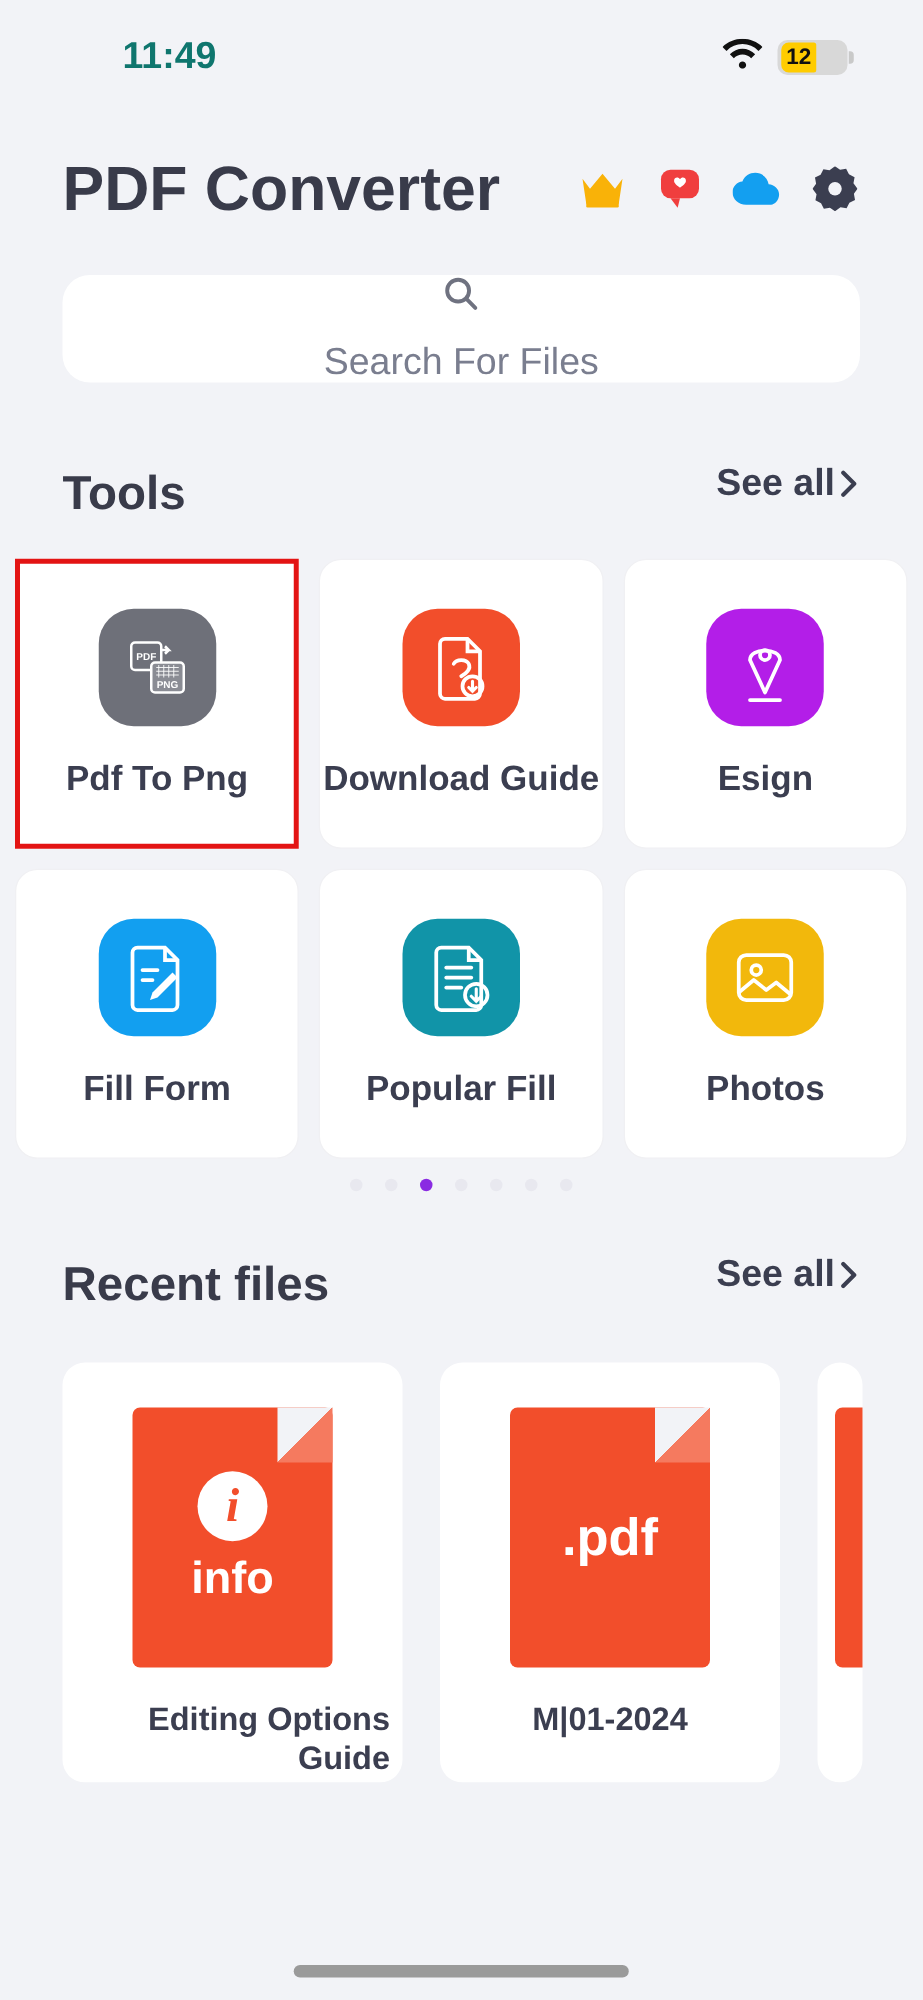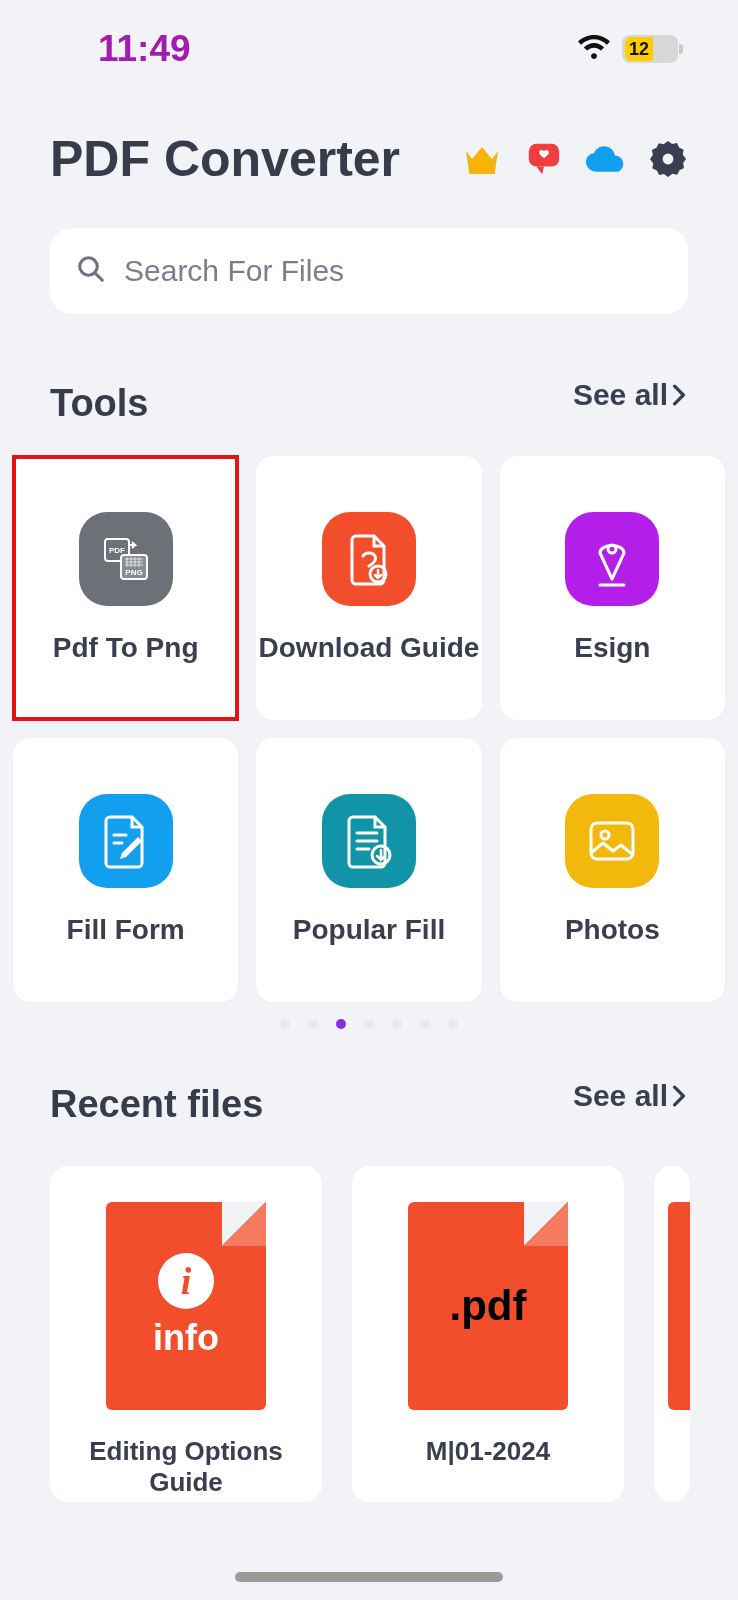--- a/index.html
+++ b/index.html
@@ -11,23 +11,23 @@
     position: relative;
     overflow: hidden;
   }
   .status-bar {
     display: flex;
     justify-content: space-between;
     align-items: center;
     padding: 28px 60px 0 98px;
   }
   .status-time {
-    font-size: 37px;
+    font-size: 30px;
     font-weight: 700;
-    color: #a21caf;
+    color: #0f766e;
   }
   .status-right {
     display: flex;
     align-items: flex-end;
     gap: 12px;
   }
   .wifi-icon svg { width: 32px; height: 24px; }
   .battery {
     display: flex;
     align-items: center;
@@ -80,20 +80,21 @@
     padding: 40px 50px 0 50px;
   }
   .search-box {
     background: #fff;
     border-radius: 22px;
     height: 86px;
     display: flex;
     align-items: center;
     padding: 0 26px;
     gap: 18px;
+    flex-direction: column;
   }
   .search-text {
     font-size: 30px;
     color: #7a7e8f;
     font-weight: 500;
   }
   .section-head {
     display: flex;
     justify-content: space-between;
     align-items: center;
@@ -115,21 +116,21 @@
   }
   .tools-grid {
     display: grid;
     grid-template-columns: repeat(3, 1fr);
     gap: 16px;
     padding: 30px 12px 0 12px;
   }
   .tool-card {
     background: #fff;
     border-radius: 18px;
-    height: 266px;
+    height: 232px;
     display: flex;
     flex-direction: column;
     align-items: center;
     justify-content: center;
     gap: 26px;
     border: 1px solid #f0f0f3;
   }
   .tool-card.highlight {
     border: 4px solid #e31414;
     border-radius: 0;
@@ -194,39 +195,39 @@
     width: 44px; height:44px;
     background: linear-gradient(135deg, transparent 50%, #f57a5f 50%);
   }
   .file-fold::before{
     content:"";
     position:absolute;
     top:0;right:0;width:44px;height:44px;
     background: linear-gradient(135deg, #f2f3f7 50%, transparent 50%);
   }
   .file-main {
-    color:#000000;
+    color:#ffffff;
     font-size: 42px;
     font-weight:700;
     text-align:center;
   }
   .file-circle {
     width:56px;height:56px;border-radius:50%;background:#fff;
     display:flex;align-items:center;justify-content:center;
     font-family: Georgia, serif;
     font-style: italic;
     font-size:38px;font-weight:800;color:#f24e2b;
   }
   .file-sub { color:#fff; font-size:36px; font-weight:700; }
   .recent-label {
     font-size: 26px;
     font-weight:600;
     color:#3b3e50;
     margin-top: 26px;
-    text-align:center;
+    text-align:right;
   }
   .recent-card.peek {
     width: 36px;
     padding:0;
     position:relative;
     overflow:hidden;
   }
   .recent-card.peek .file-tile{
     position:absolute;
     left: 14px;

